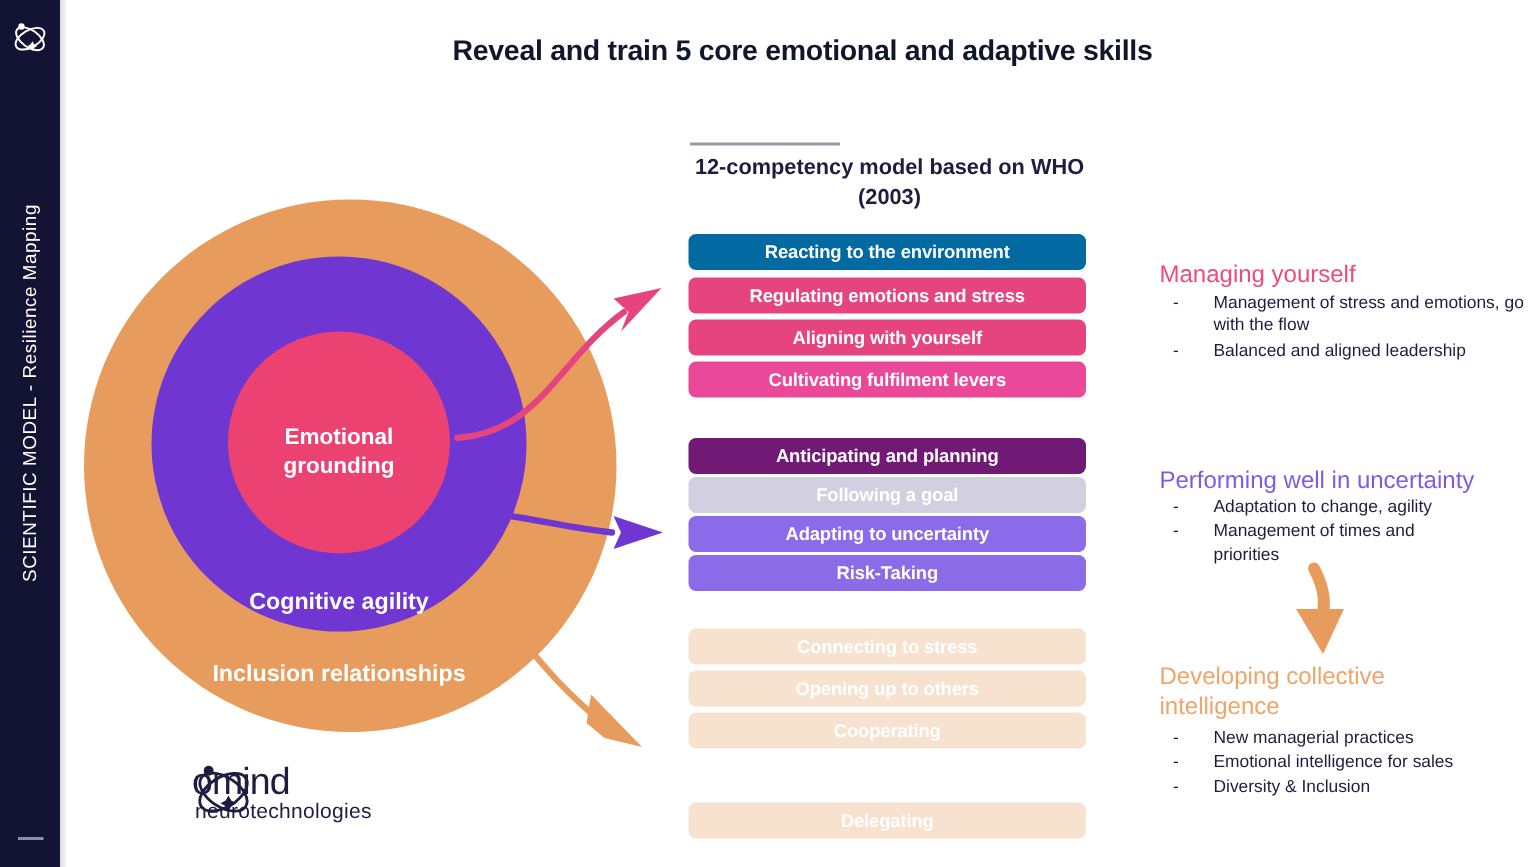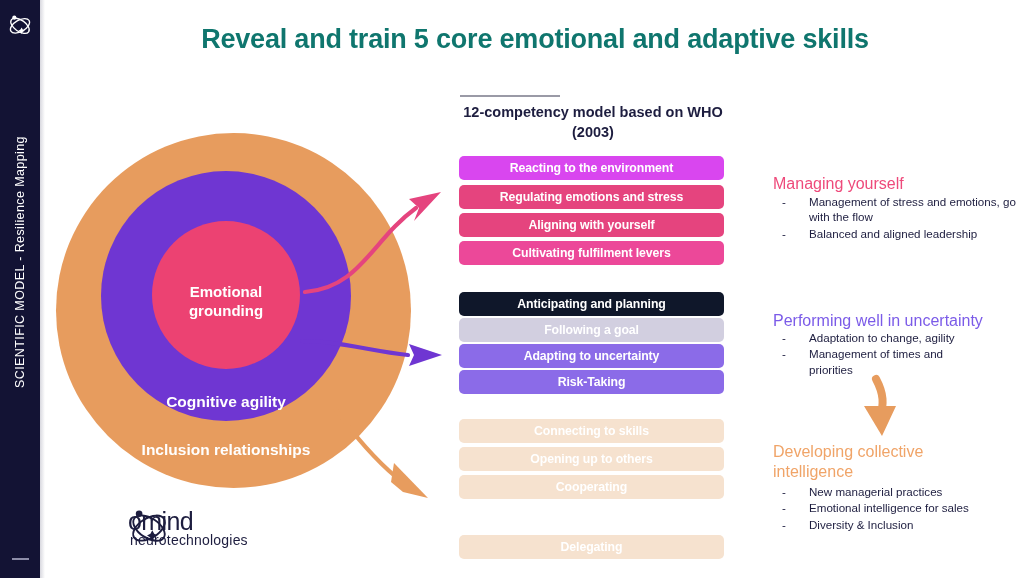--- a/index.html
+++ b/index.html
@@ -48,23 +48,23 @@
     width: 5px; height: 578px;
     background: linear-gradient(to right, #d8d8df, #ffffff);
   }
 
   
   .slide-title {
     position: absolute;
     left: 60px; top: 24px;
     width: 950px;
     text-align: center;
-    font-size: 27px;
+    font-size: 19px;
     font-weight: bold;
-    color: #0f766e;
+    color: #0f172a;
     letter-spacing: -0.2px;
   }
 
   
   .circles { position: absolute; left: 56px; top: 133px; width: 375px; height: 355px; }
   .ring-outer {
     position: absolute; left: 0; top: 0;
     width: 355px; height: 355px; border-radius: 50%;
     background: #E79C5E;
   }
@@ -179,31 +179,31 @@
     </g>
     <g>
       <path d="M876 379 C 884 394, 884 404, 880 418" fill="none" stroke="#E79C5E" stroke-width="8" stroke-linecap="round"></path>
       <path d="M882 436 L 864 406 L 896 406 Z" fill="#E79C5E"></path>
     </g>
   </svg>
 
   <div class="mid-rule"></div>
   <div class="mid-heading">12-competency model based on WHO (2003)</div>
 
-  <div class="bar" style="top:156px;background:#d946ef;">Reacting to the environment</div>
+  <div class="bar" style="top:156px;background:#0369a1;">Reacting to the environment</div>
   <div class="bar" style="top:185px;background:#E5447E;">Regulating emotions and stress</div>
   <div class="bar" style="top:213px;background:#E5447E;">Aligning with yourself</div>
   <div class="bar" style="top:241px;background:#ec4899;">Cultivating fulfilment levers</div>
 
-  <div class="bar" style="top:292px;background:#0f172a;">Anticipating and planning</div>
+  <div class="bar" style="top:292px;background:#701a75;">Anticipating and planning</div>
   <div class="bar" style="top:318px;background:#D2CFE0;">Following a goal</div>
   <div class="bar" style="top:344px;background:#8B6BE8;">Adapting to uncertainty</div>
   <div class="bar" style="top:370px;background:#8B6BE8;">Risk-Taking</div>
 
-  <div class="bar" style="top:419px;background:#F6E2CF;">Connecting to skills</div>
+  <div class="bar" style="top:419px;background:#F6E2CF;">Connecting to stress</div>
   <div class="bar" style="top:447px;background:#F6E2CF;">Opening up to others</div>
   <div class="bar" style="top:475px;background:#F6E2CF;">Cooperating</div>
   <div class="bar" style="top:503px;background:#F6E2CF;margin-top:32px;">Delegating</div>
 
 
   <div class="sect-title" style="top:174px;color:#EE4A7B;">Managing yourself</div>
   <div class="sect-list" style="top:194px;">
     <div class="li">
       <span class="dash">-</span>
       <span class="txt">Management of stress and emotions, go with the flow</span>

